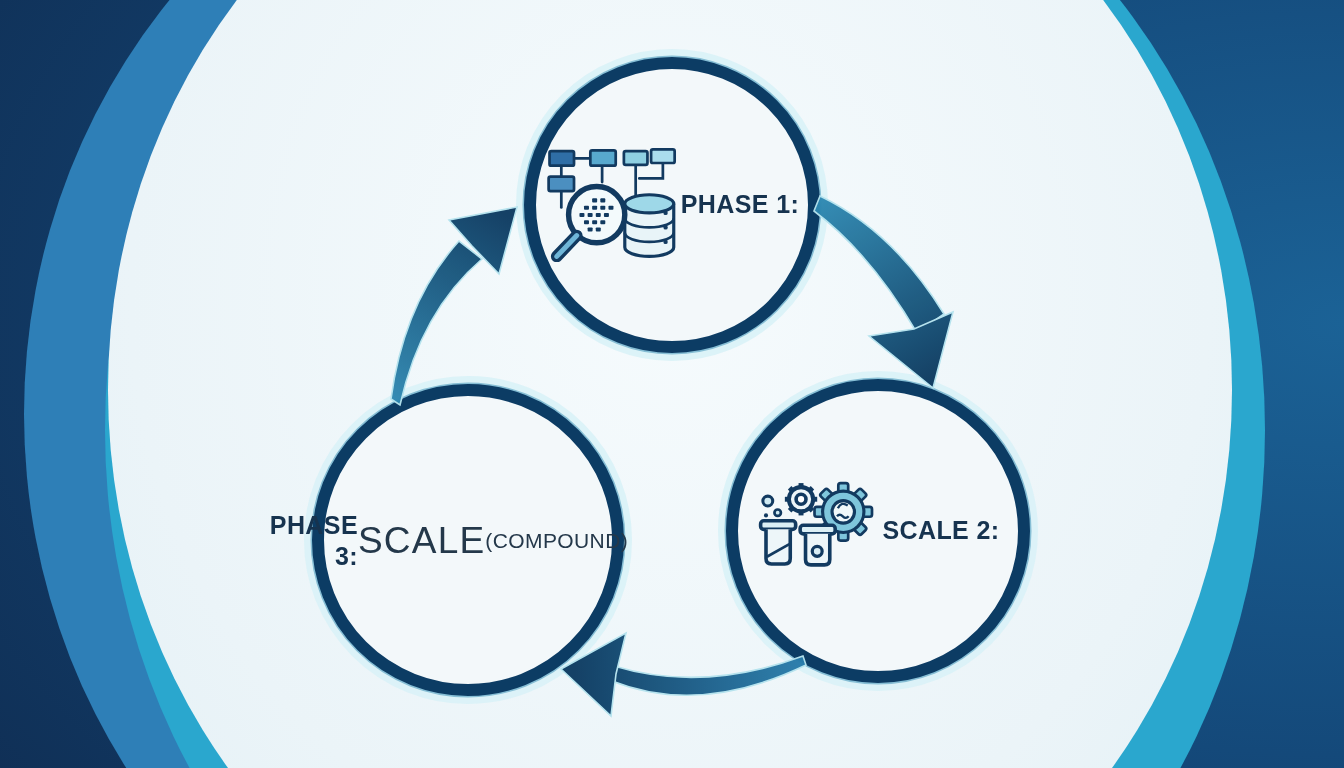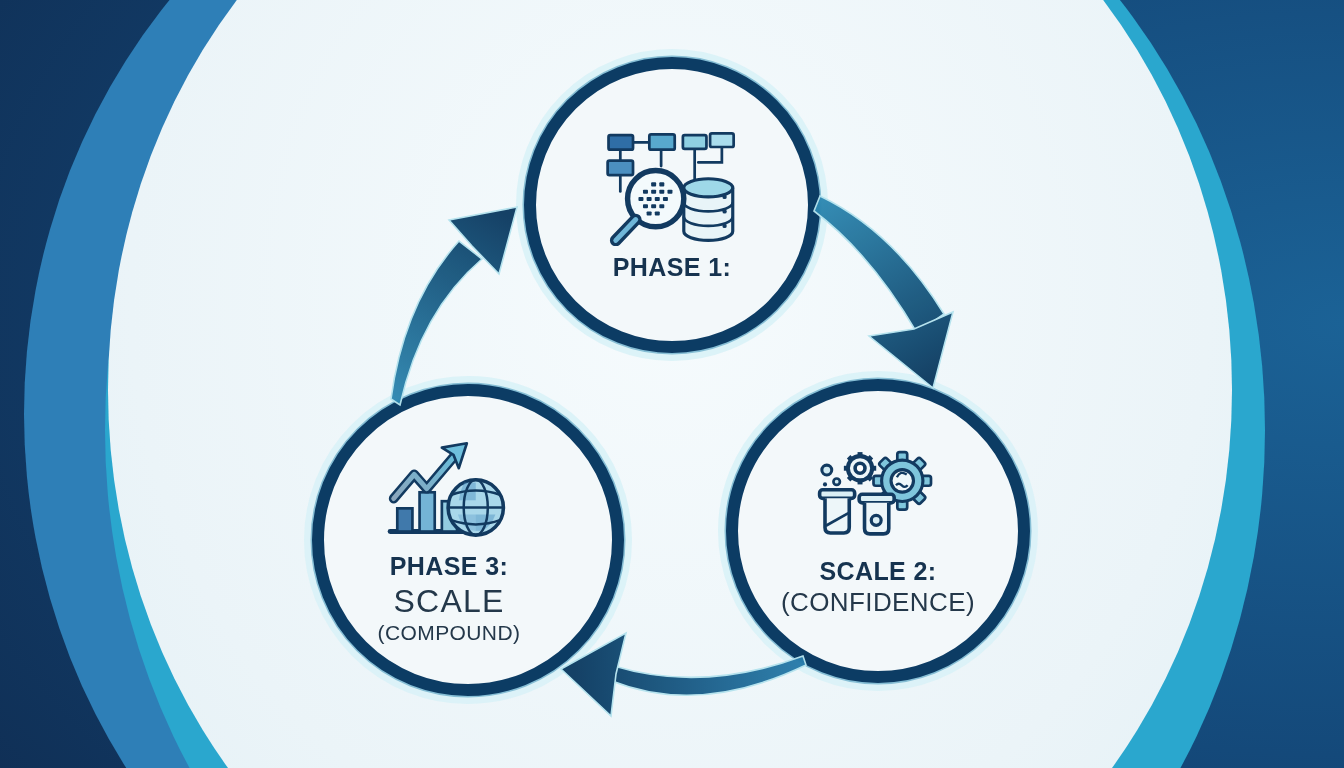--- a/index.html
+++ b/index.html
@@ -5,32 +5,32 @@
   :root{
     --bg-navy:#102e54; --ring-mid-blue:#2e7fb7; --ring-cyan:#2aa7ce;
     --disc-light:#eaf3f7; --node-fill:#f3f8fa; --node-ring:#0c3c64;
     --node-glow:#d9f2f7; --arrow-dark:#0e3c62; --arrow-teal:#2a7fae;
     --text-dark:#16334f; --text-regular:#24384a; --icon-navy:#123a60;
   }
   *{margin:0;padding:0;box-sizing:border-box;}
   html,body{width:1344px;height:768px;overflow:hidden;background:#0f2c51;}
   .stage{position:relative;width:1344px;height:768px;font-family:"Liberation Sans",sans-serif;}
   .bg{position:absolute;left:0;top:0;width:1344px;height:768px;display:block;}
-  .node{position:absolute;display:flex;flex-direction:column;align-items:center;justify-content:center;text-align:center;}
+  .node{position:absolute;display:flex;flex-direction:row;align-items:center;justify-content:center;text-align:center;}
   #phase-1{left:537px;top:74px;width:270px;height:262px;}
   #phase-2{left:738px;top:400px;width:280px;height:262px;}
   #phase-3{left:314px;top:410px;width:270px;height:262px;text-align:right;}
   .icon{display:block;margin-bottom:6px;}
   .line{color:var(--text-dark);letter-spacing:.4px;}
   .line1{font-weight:700;font-size:25px;line-height:1.25;}
   .line2,.line3{font-weight:400;color:var(--text-regular);}
   #phase-1 .line2{font-size:27px;line-height:1.2;}
   #phase-2 .line2{font-size:26px;font-weight:700;color:var(--text-dark);white-space:nowrap;line-height:1.25;}
   #phase-2 .line3{font-size:26px;line-height:1.2;}
-  #phase-3 .line2{font-size:32px;letter-spacing:1.2px;line-height:1.2;}
+  #phase-3 .line2{font-size:37px;letter-spacing:1.2px;line-height:1.2;}
   #phase-3 .line3{font-size:21px;line-height:1.25;}
 </style>
 </head>
 <body>
 
 <div class="stage">
 
   <svg class="bg" viewBox="0 0 1344 768">
     <defs>
       <radialGradient id="bgGrad" cx="1.0" cy="0.42" r="1.25">
@@ -190,21 +190,20 @@
         <path d="M11,60.5 V93 Q11,99 17,99 H32 Q38,99 38,93 V60.5" fill="#edf6f9" stroke="#123a60" stroke-width="4"></path>
         <path d="M12,91 L37,77" fill="none" stroke="#123a60" stroke-width="3"></path>
       </g>
       <g>
         <rect x="49" y="56" width="39" height="9.5" rx="3.5" fill="#dbeff5" stroke="#123a60" stroke-width="4"></rect>
         <path d="M55,65.5 V94 Q55,100 61,100 H76 Q82,100 82,94 V65.5" fill="#edf6f9" stroke="#123a60" stroke-width="4"></path>
         <circle cx="68" cy="85" r="5.5" fill="#d9eef5" stroke="#123a60" stroke-width="3.6"></circle>
       </g>
     </svg>
     <div class="line line1">SCALE 2:</div>
-    <div class="line line3">(CONFIDENCE)</div>
   </div>
 
   <div class="node" id="phase-3">
     <svg class="icon" width="132" height="109" viewBox="0 0 148 122">
       <line x1="8" y1="107" x2="102" y2="107" stroke="#123a60" stroke-width="5.5" stroke-linecap="round"></line>
       <g stroke="#123a60" stroke-width="3">
         <rect x="16" y="81" width="17" height="26" fill="#4079ab"></rect>
         <rect x="41" y="63" width="17" height="44" fill="#74b4d6"></rect>
         <rect x="66" y="73" width="17" height="34" fill="#93cce1"></rect>
       </g>

